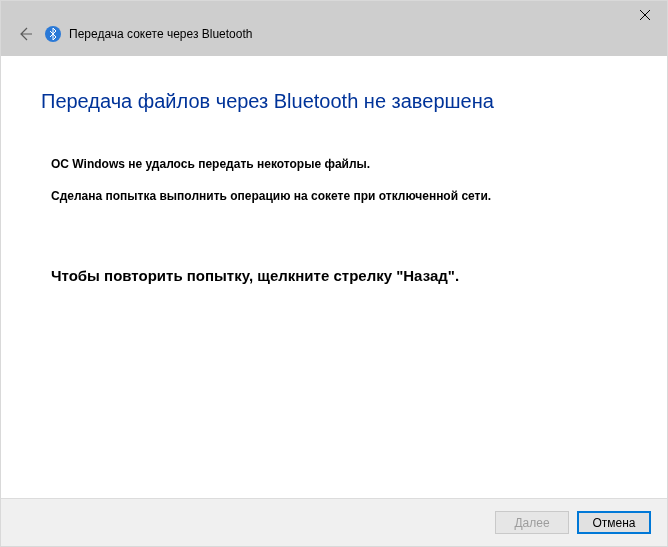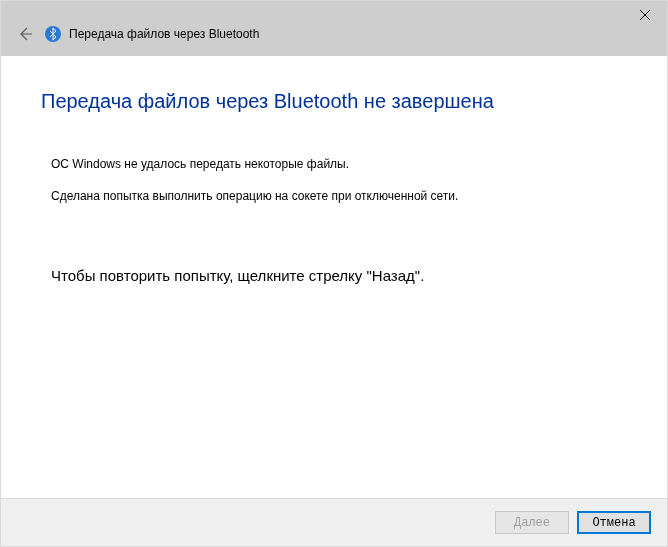--- a/index.html
+++ b/index.html
@@ -62,20 +62,21 @@
     padding: 34px 40px 0 40px;
   }
   .heading {
     color: #003399;
     font-size: 20px;
     font-weight: 400;
     margin-bottom: 44px;
   }
   .body-area {
     padding-left: 10px;
+    font-weight: bold;
   }
   .msg1 {
     font-size: 12px;
     margin-bottom: 18px;
   }
   .msg2 {
     font-size: 12px;
     margin-bottom: 64px;
   }
   .msg3 {
@@ -88,21 +89,21 @@
     display: flex;
     align-items: center;
     justify-content: flex-end;
     padding-right: 16px;
     gap: 8px;
   }
   .btn {
     min-width: 74px;
     height: 23px;
     font-size: 12px;
-    font-family: Liberation Mono, monospace;
+    font-family: Liberation Sans, sans-serif;
     border: 1px solid #adadad;
     background: #e1e1e1;
     display: inline-flex;
     align-items: center;
     justify-content: center;
     padding: 0 12px;
   }
   .btn.disabled {
     color: #9d9d9d;
     background: #e6e6e6;
@@ -130,21 +131,21 @@
     <div class="back-arrow">
       <svg viewBox="0 0 16 16">
         <path d="M10 2 L4 8 L10 14 M4 8 L15 8" stroke="#5a5a5a" stroke-width="1.2" fill="none"></path>
       </svg>
     </div>
     <div class="bt-icon">
       <svg viewBox="0 0 8 12">
         <path d="M4 0 L4 12 L7 9 L1 3 M4 0 L7 3 L1 9" stroke="#fff" stroke-width="1" fill="none" stroke-linejoin="round"></path>
       </svg>
     </div>
-    <div class="title-text">Передача файлов через Bluetooth</div>
+    <div class="title-text">Передача сокете через Bluetooth</div>
   </div>
 
   <div class="content">
     <div class="heading">Передача файлов через Bluetooth не завершена</div>
     <div class="body-area">
       <div class="msg1">ОС Windows не удалось передать некоторые файлы.</div>
       <div class="msg2">Сделана попытка выполнить операцию на сокете при отключенной сети.</div>
       <div class="msg3">Чтобы повторить попытку, щелкните стрелку "Назад".</div>
     </div>
   </div>

